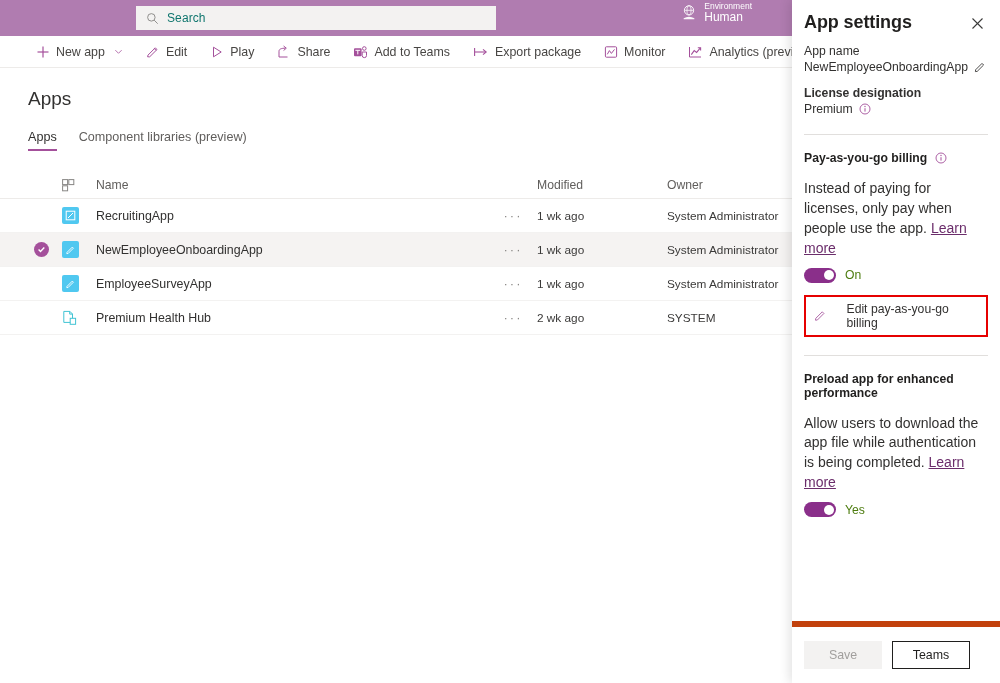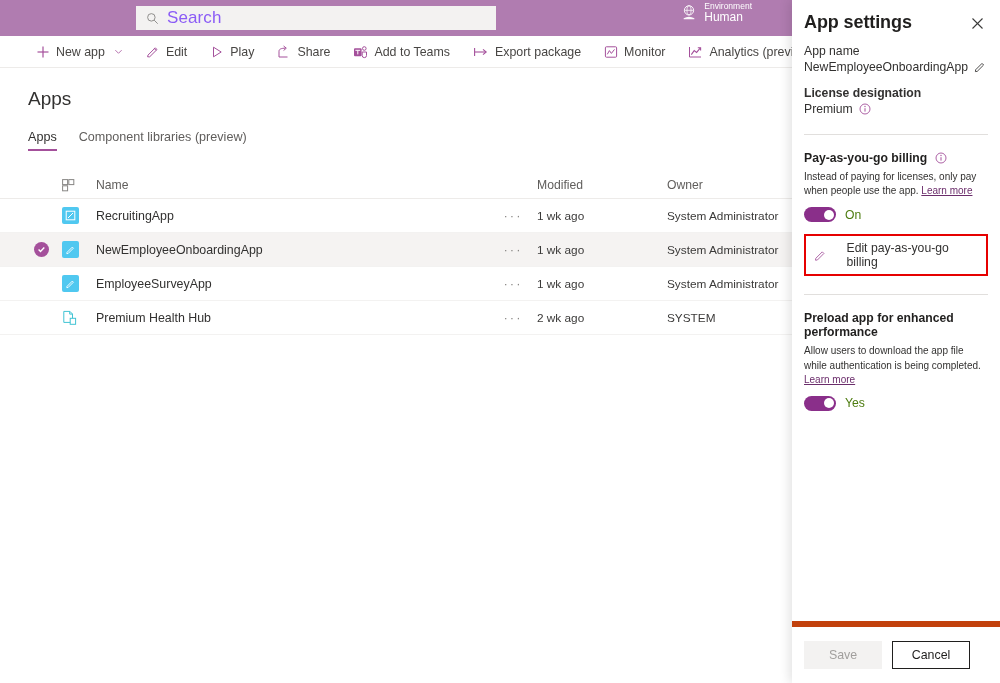--- a/index.html
+++ b/index.html
@@ -16,21 +16,21 @@
     position:absolute;left:0;top:0;width:1000px;height:36px;
     background:#b07cb0;
     display:flex;align-items:center;
   }
   .search-box{
     position:absolute;left:136px;top:6px;width:360px;height:24px;
     background:#f3f2f1;display:flex;align-items:center;gap:8px;
     padding:0 10px;box-sizing:border-box;
   }
   .search-box .sicon{width:13px;height:13px;flex:0 0 auto;opacity:.75;}
-  .search-ph{font-size:17px;color:#8b5cf6;letter-spacing:.1px;}
+  .search-ph{font-size:12px;color:#0f766e;letter-spacing:.1px;}
   .env-block{
     position:absolute;right:248px;top:2px;display:flex;align-items:center;gap:7px;
   }
   .env-icon{width:16px;height:18px;opacity:.95;}
   .env-text{line-height:1.05;color:#ffffff;}
   .env-label{font-size:8.5px;display:block;}
   .env-name{font-size:12px;display:block;}
 
   
   .cmdbar{
@@ -97,21 +97,21 @@
     display:flex;align-items:flex-start;justify-content:space-between;
     padding:12px 12px 0 12px;
   }
   .panel-title{font-size:18px;font-weight:600;color:#201f1e;letter-spacing:-.1px;}
   .close-btn{width:22px;height:22px;display:flex;align-items:center;justify-content:center;cursor:default;}
   .panel-body{padding:0 12px;}
   .fld-label{font-size:12.2px;color:#323130;margin-top:10px;}
   .fld-label.bold{font-weight:600;}
   .fld-value{font-size:12.2px;color:#323130;display:flex;align-items:center;gap:6px;margin-top:2px;}
   .sect-head{font-size:12.2px;font-weight:600;color:#201f1e;display:flex;align-items:center;gap:8px;}
-  .desc{font-size:10px;color:#323130;line-height:1.42;margin-top:5px;}
+  .desc{font-size:14px;color:#323130;line-height:1.42;margin-top:14px;}
   .lnk{color:#6b2d6b;text-decoration:underline;cursor:default;}
   .divider{height:1px;background:#e1dfdd;margin:18px 0 16px 0;}
   .toggle-row{display:flex;align-items:center;gap:9px;margin-top:9px;}
   .toggle{
     width:32px;height:15px;border-radius:9px;background:#8a2f8a;position:relative;cursor:default;
   }
   .toggle .knob{
     position:absolute;right:2.5px;top:2.5px;width:10px;height:10px;border-radius:50%;background:#fff;
   }
   .toggle-label{font-size:12.2px;color:#4d7c0f;}
@@ -430,15 +430,15 @@
     <div class="toggle-row">
       <div class="toggle">
           <div class="knob"></div>
         </div>
       <span class="toggle-label">Yes</span>
     </div>
   </div>
 
   <div class="panel-footer">
     <button class="btn btn-save">Save</button>
-    <button class="btn btn-cancel">Cancel</button>
+    <button class="btn btn-cancel">Teams</button>
   </div>
 </div>
 
 </body></html>

